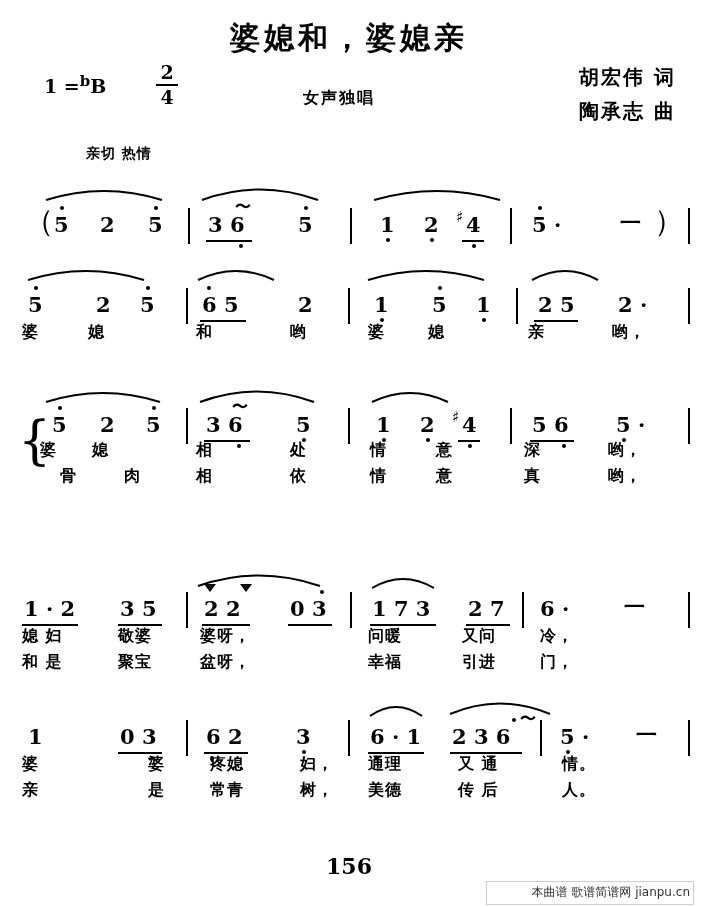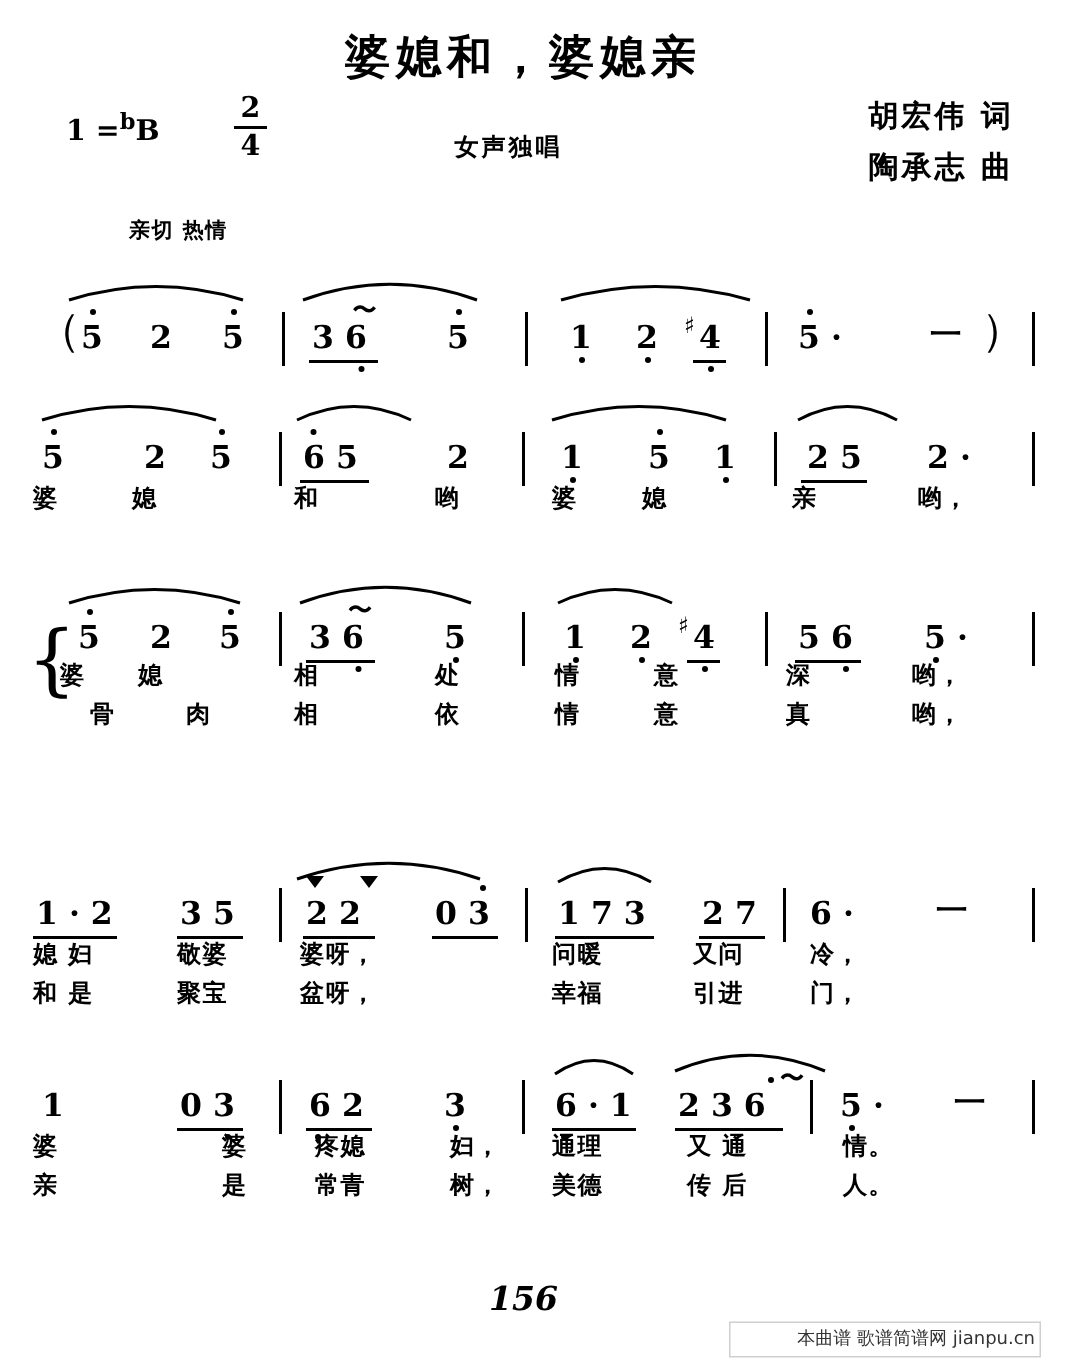--- a/index.html
+++ b/index.html
@@ -96,21 +96,20 @@
     border-left:6px solid transparent;
     border-right:6px solid transparent;
     border-top:8px solid #000;
   }
   .sharp{position:absolute;font-size:15px;font-weight:bold;}
 
   .pageno{
     position:absolute;left:0;right:0;bottom:28px;text-align:center;
     font-size:22px;font-weight:bold;
     font-family:"DejaVu Serif","Liberation Serif",serif;
-    font-style:italic;
   }
   .footer{
     position:absolute;right:8px;bottom:6px;
     font-size:12px;color:#333;
   }
   .footbox{
     position:absolute;right:4px;bottom:2px;width:206px;height:22px;
     border:1px solid #cfcfcf;
   }
 </style>

